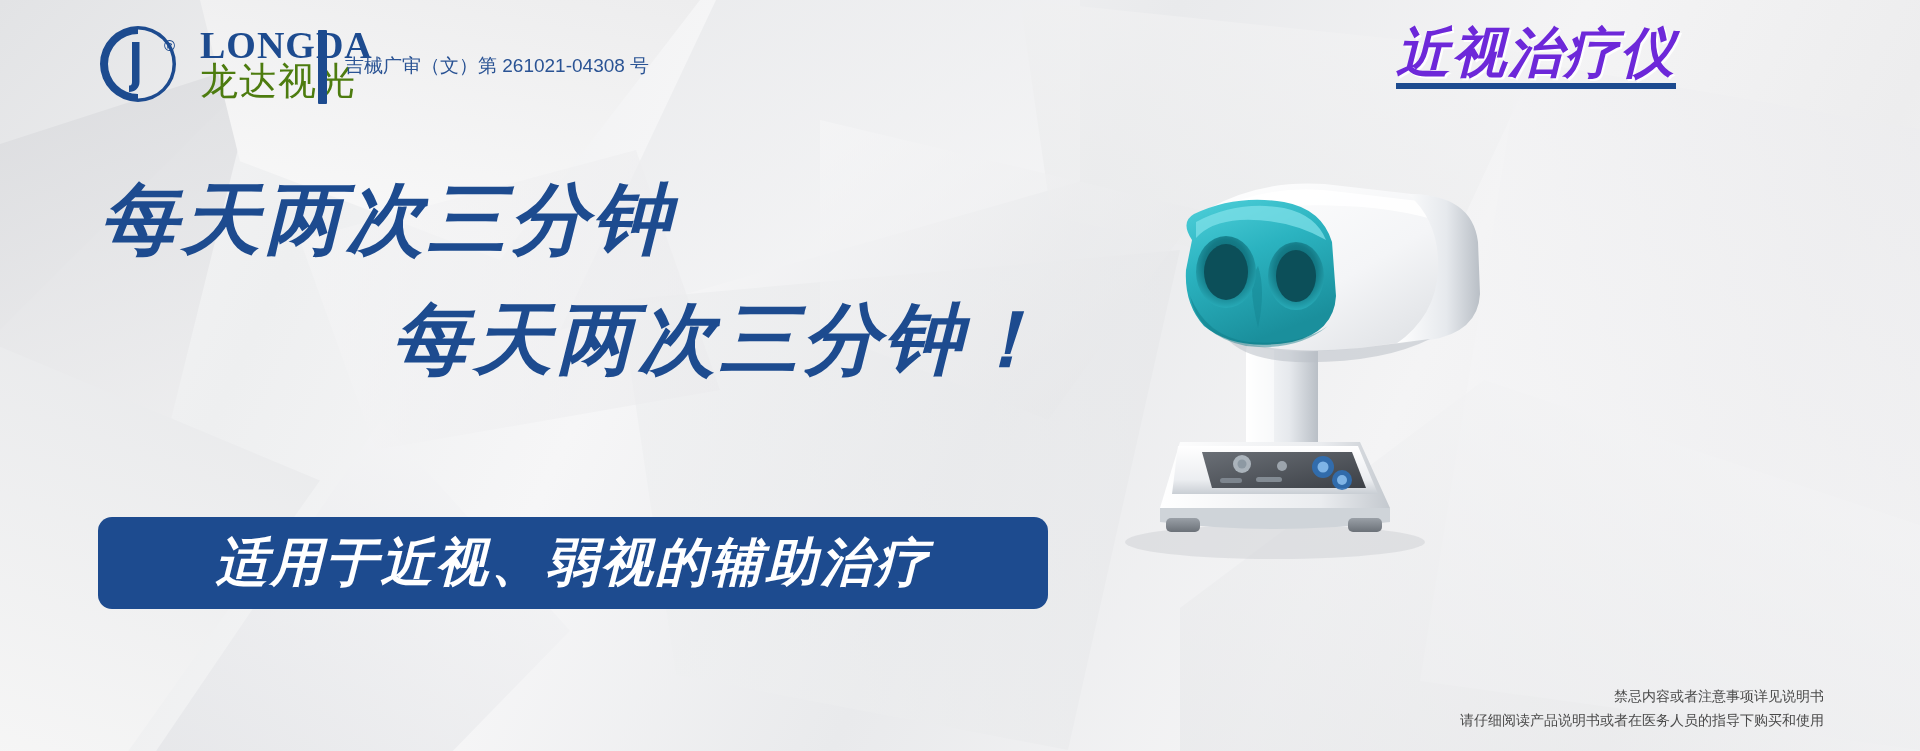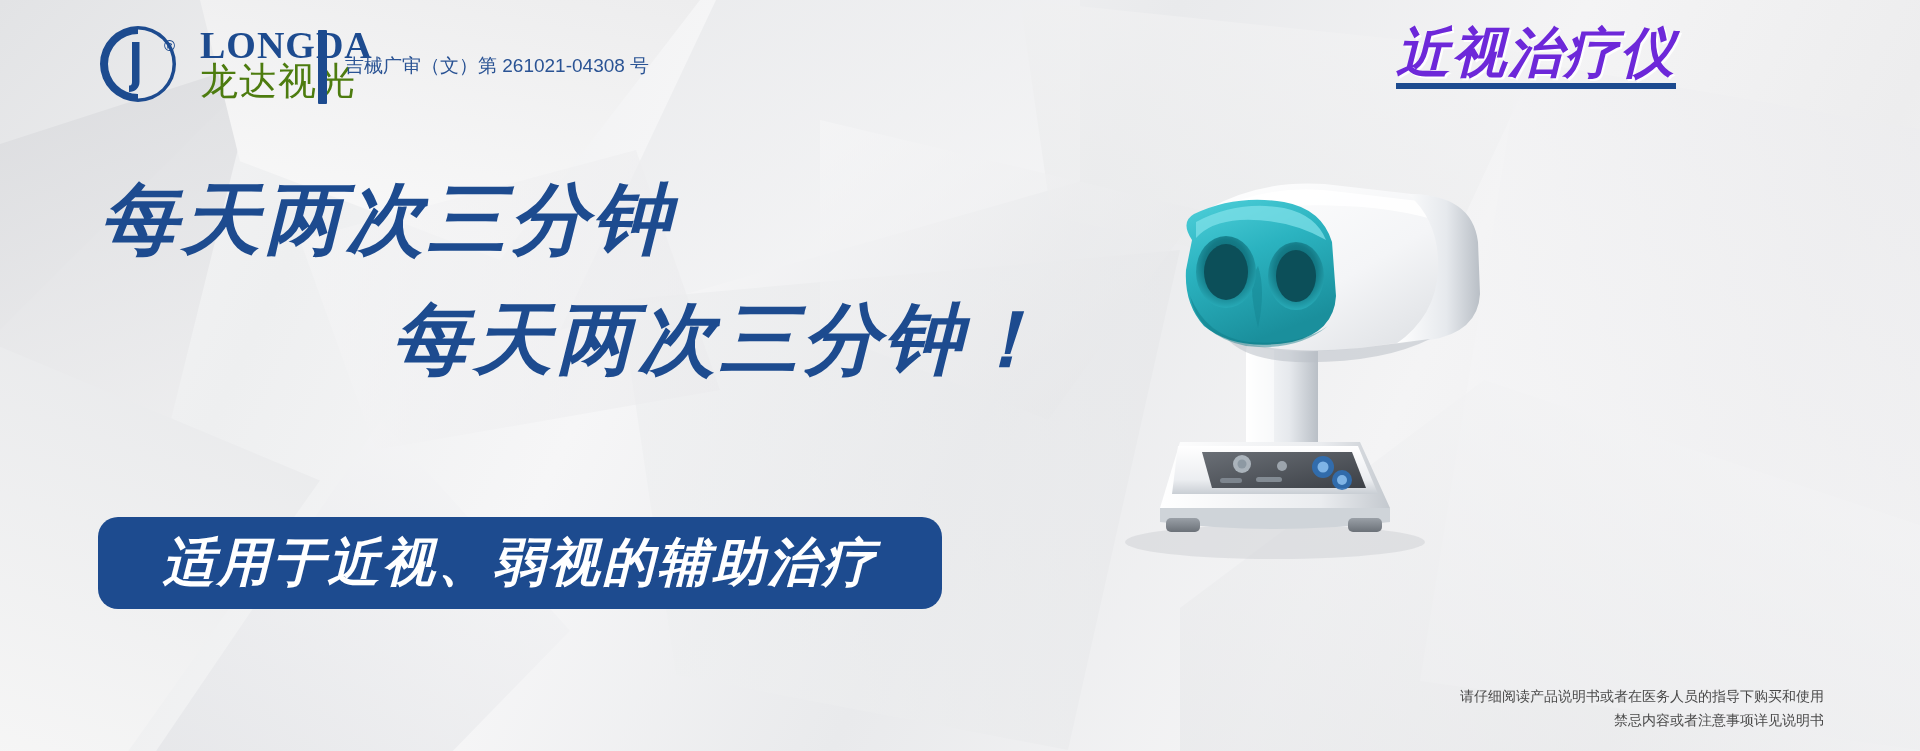--- a/index.html
+++ b/index.html
@@ -116,23 +116,23 @@
     color:#1d4b8f;
     letter-spacing:4px;
     white-space:nowrap;
   }
   .headline1{ left:100px; top:168px; font-size:78px; }
   .headline2{ left:392px; top:288px; font-size:78px; }
 
   
   .pill{
     position:absolute; left:98px; top:517px;
-    width:844px; height:92px;
+    width:950px; height:92px;
     background:#1d4b8f;
-    border-radius:20px;
+    border-radius:14px;
     display:flex; align-items:center; justify-content:center;
   }
   .pill-text{
     font-family:"DejaVu Serif", serif;
     font-weight:bold; font-style:italic;
     color:#ffffff; font-size:52px; letter-spacing:3px;
     white-space:nowrap;
   }
 
   
@@ -316,17 +316,17 @@
       <ellipse cx="166" cy="182" rx="22" ry="28" fill="#0c4f59"></ellipse>
       <ellipse cx="236" cy="186" rx="28" ry="34" fill="url(#gSocket)"></ellipse>
       <ellipse cx="236" cy="186" rx="20" ry="26" fill="#0c4f59"></ellipse>
 
       <path d="M130 206 Q138 246 186 256 Q236 262 268 236
                Q240 256 188 252 Q146 246 130 206 Z" fill="#0f7a86" opacity=".45"></path>
     </svg>
   </div>
 
   <div class="disclaimer">
+    <div>禁忌内容或者注意事项详见说明书</div>
     <div>请仔细阅读产品说明书或者在医务人员的指导下购买和使用</div>
-    <div>禁忌内容或者注意事项详见说明书</div>
   </div>
 
 </div>
 
 </body></html>

